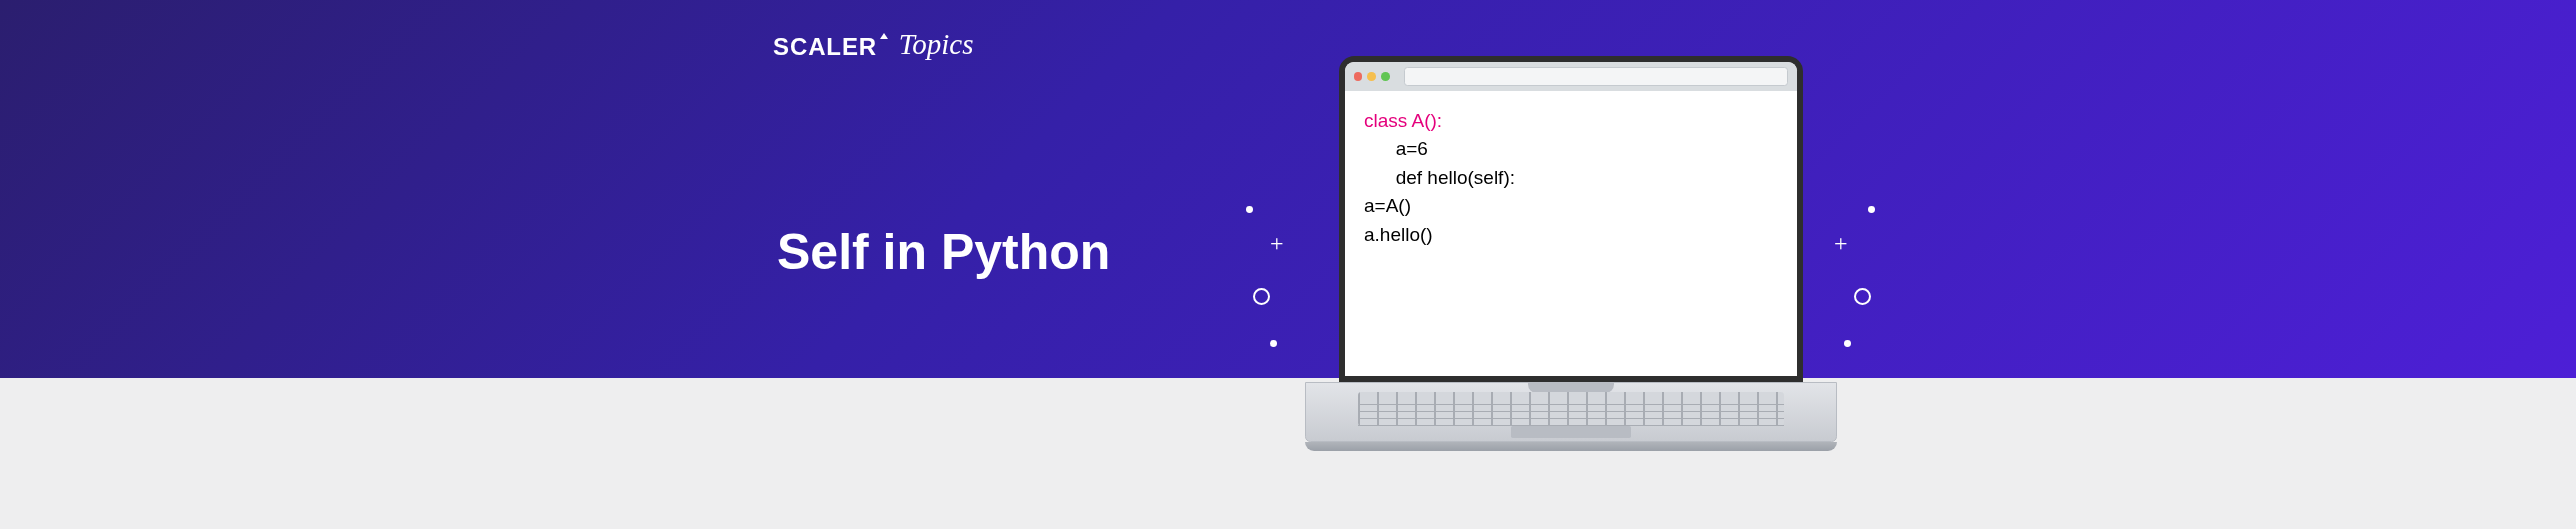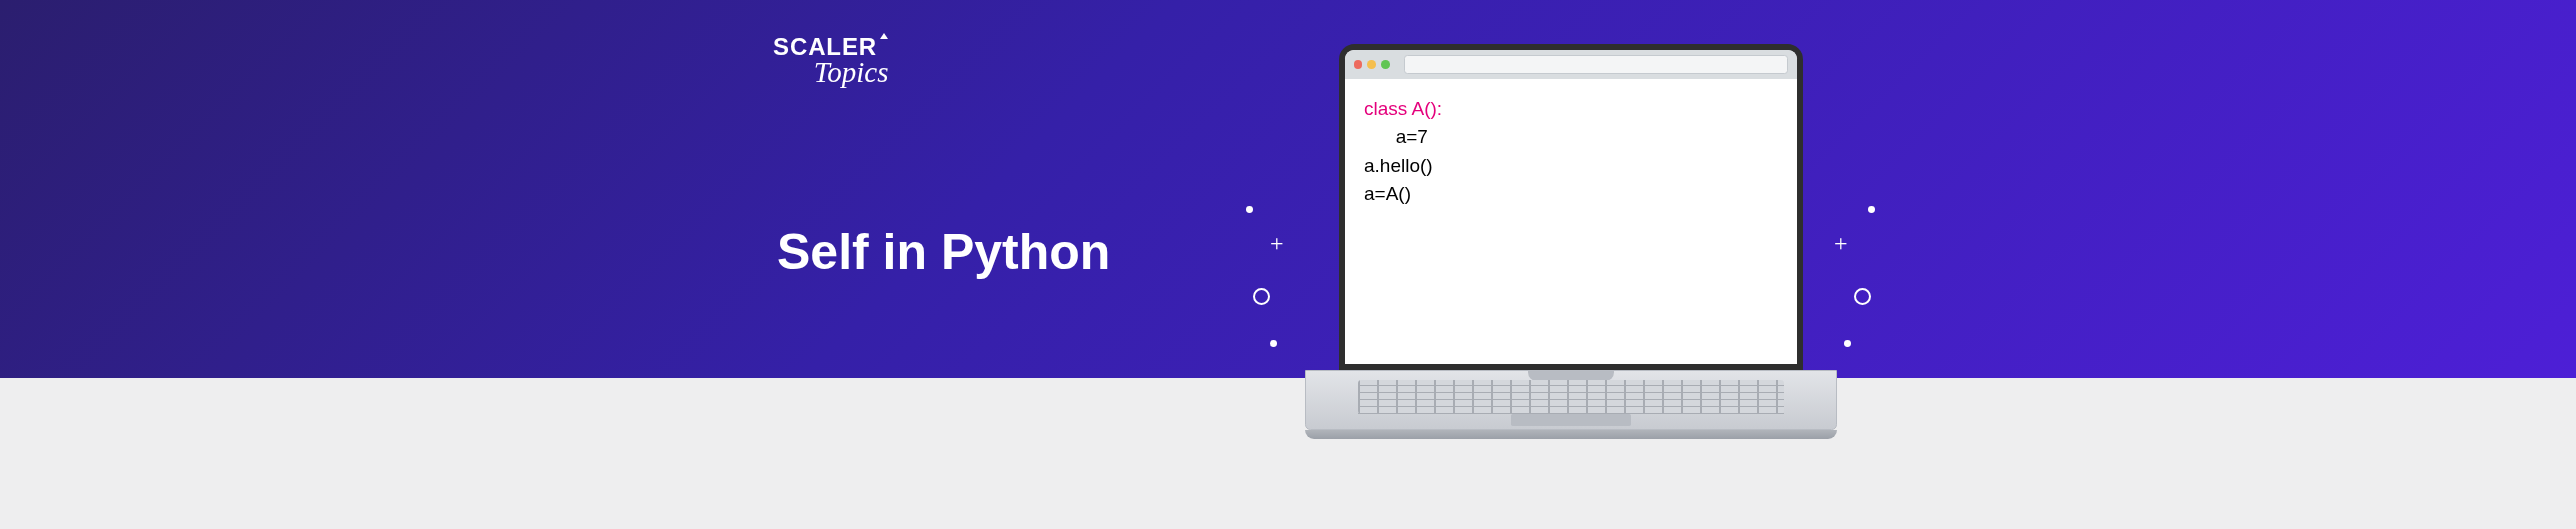--- a/index.html
+++ b/index.html
@@ -26,22 +26,21 @@
       width: 100%;
       height: 152px;
       background: #eeeeef;
     }
     
     .logo {
       position: absolute;
       top: 33px;
       left: 773px;
       display: flex;
-      flex-direction: column;
-      align-items: flex-end;
+      align-items: center;
     }
     
     .logo-scaler {
       font-family: Arial, sans-serif;
       font-weight: 900;
       font-size: 24px;
       color: #ffffff;
       letter-spacing: 0.9px;
     }
     
@@ -70,21 +69,21 @@
       top: 223px;
       left: 777px;
       font-family: 'Segoe UI', Arial, sans-serif;
       font-weight: 700;
       font-size: 50px;
       color: #ffffff;
     }
     
     .laptop {
       position: absolute;
-      top: 44px;
+      top: 56px;
       left: 1305px;
       width: 532px;
     }
     
     .laptop-screen {
       width: 464px;
       margin: 0 auto;
       border: 6.9px solid #2e2e2e;
       border-radius: 15.5px 15.5px 0 0;
       background: #ffffff;
@@ -277,23 +276,24 @@
   <div class="laptop">
     <div class="laptop-screen">
       <div class="browser-bar">
         <div class="dot red"></div>
         <div class="dot yellow"></div>
         <div class="dot green"></div>
         <div class="url-bar"></div>
       </div>
       <div class="code-area">
         <div class="code-line code-pink">class A():</div>
-        <div class="code-line">      a=7</div>
+        <div class="code-line">      a=6</div>
+        <div class="code-line">      def hello(self):</div>
+        <div class="code-line">a=A()</div>
         <div class="code-line">a.hello()</div>
-        <div class="code-line">a=A()</div>
       </div>
     </div>
     <div class="laptop-base">
       <div class="keyboard-deck">
         <div class="keyboard"></div>
         <div class="trackpad"></div>
       </div>
       <div class="base-edge"></div>
     </div>
   </div>

